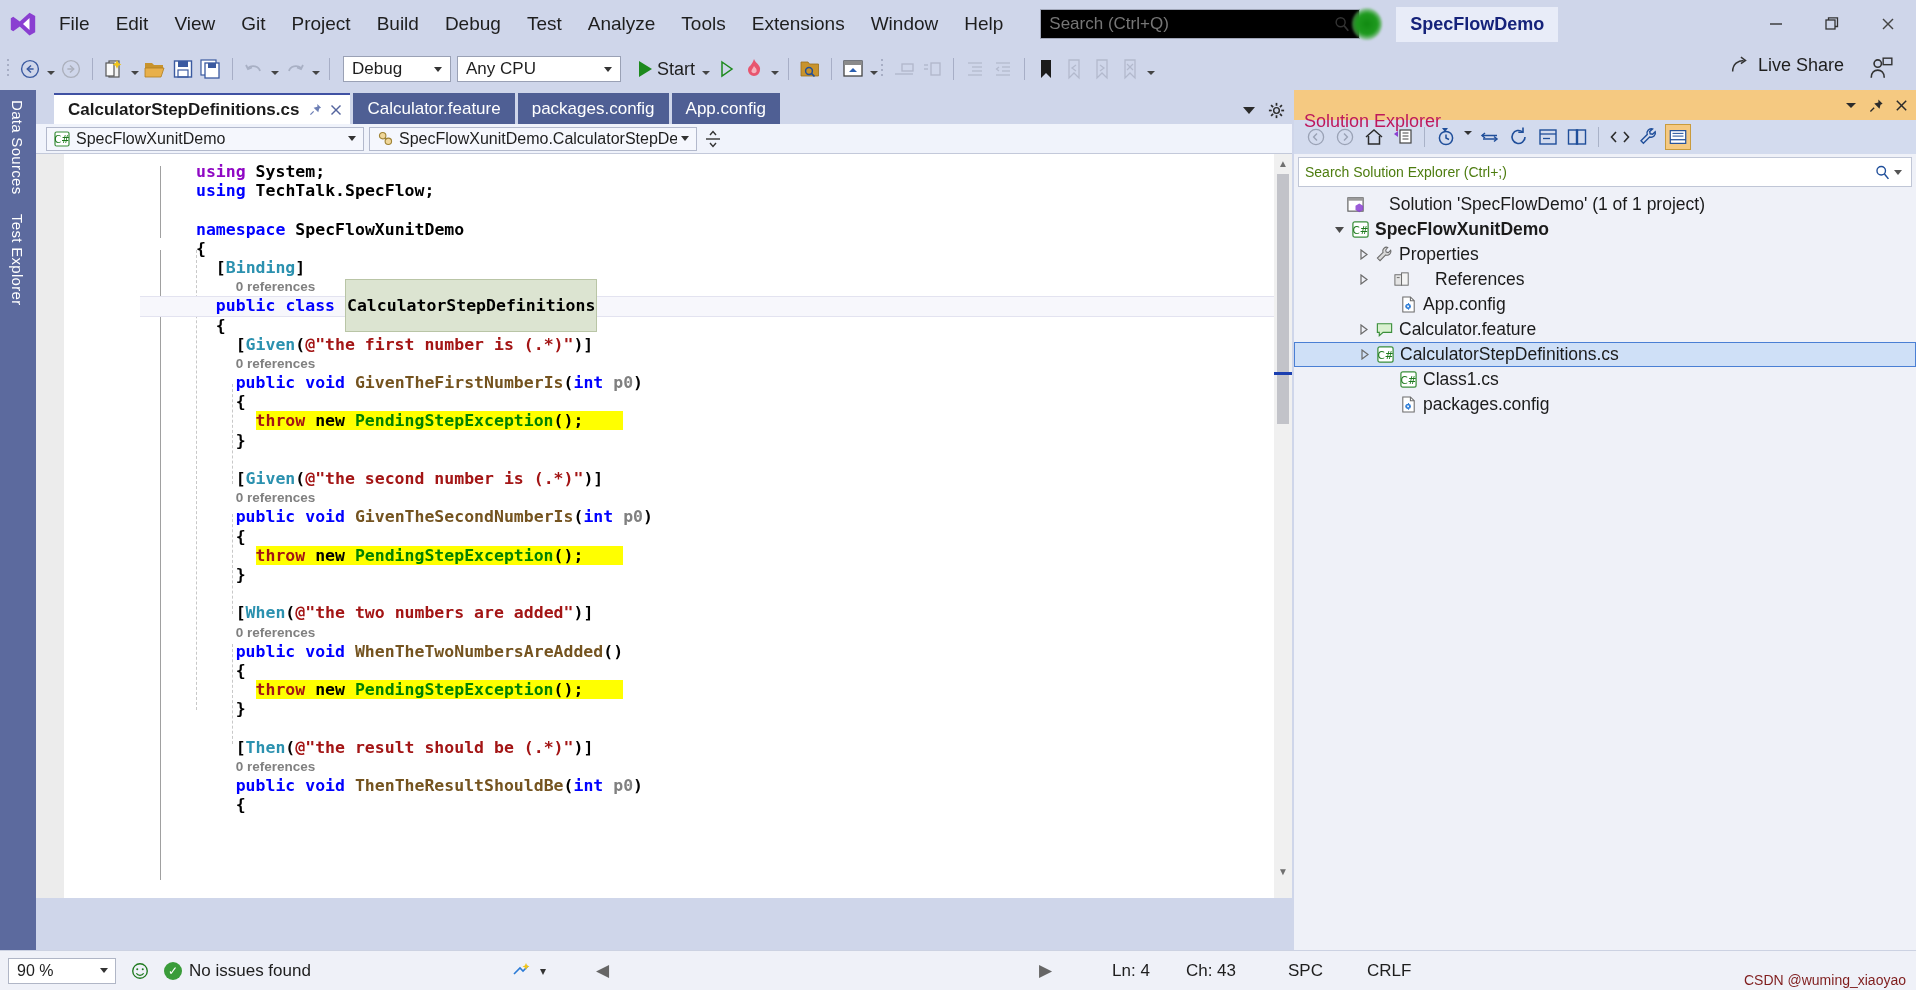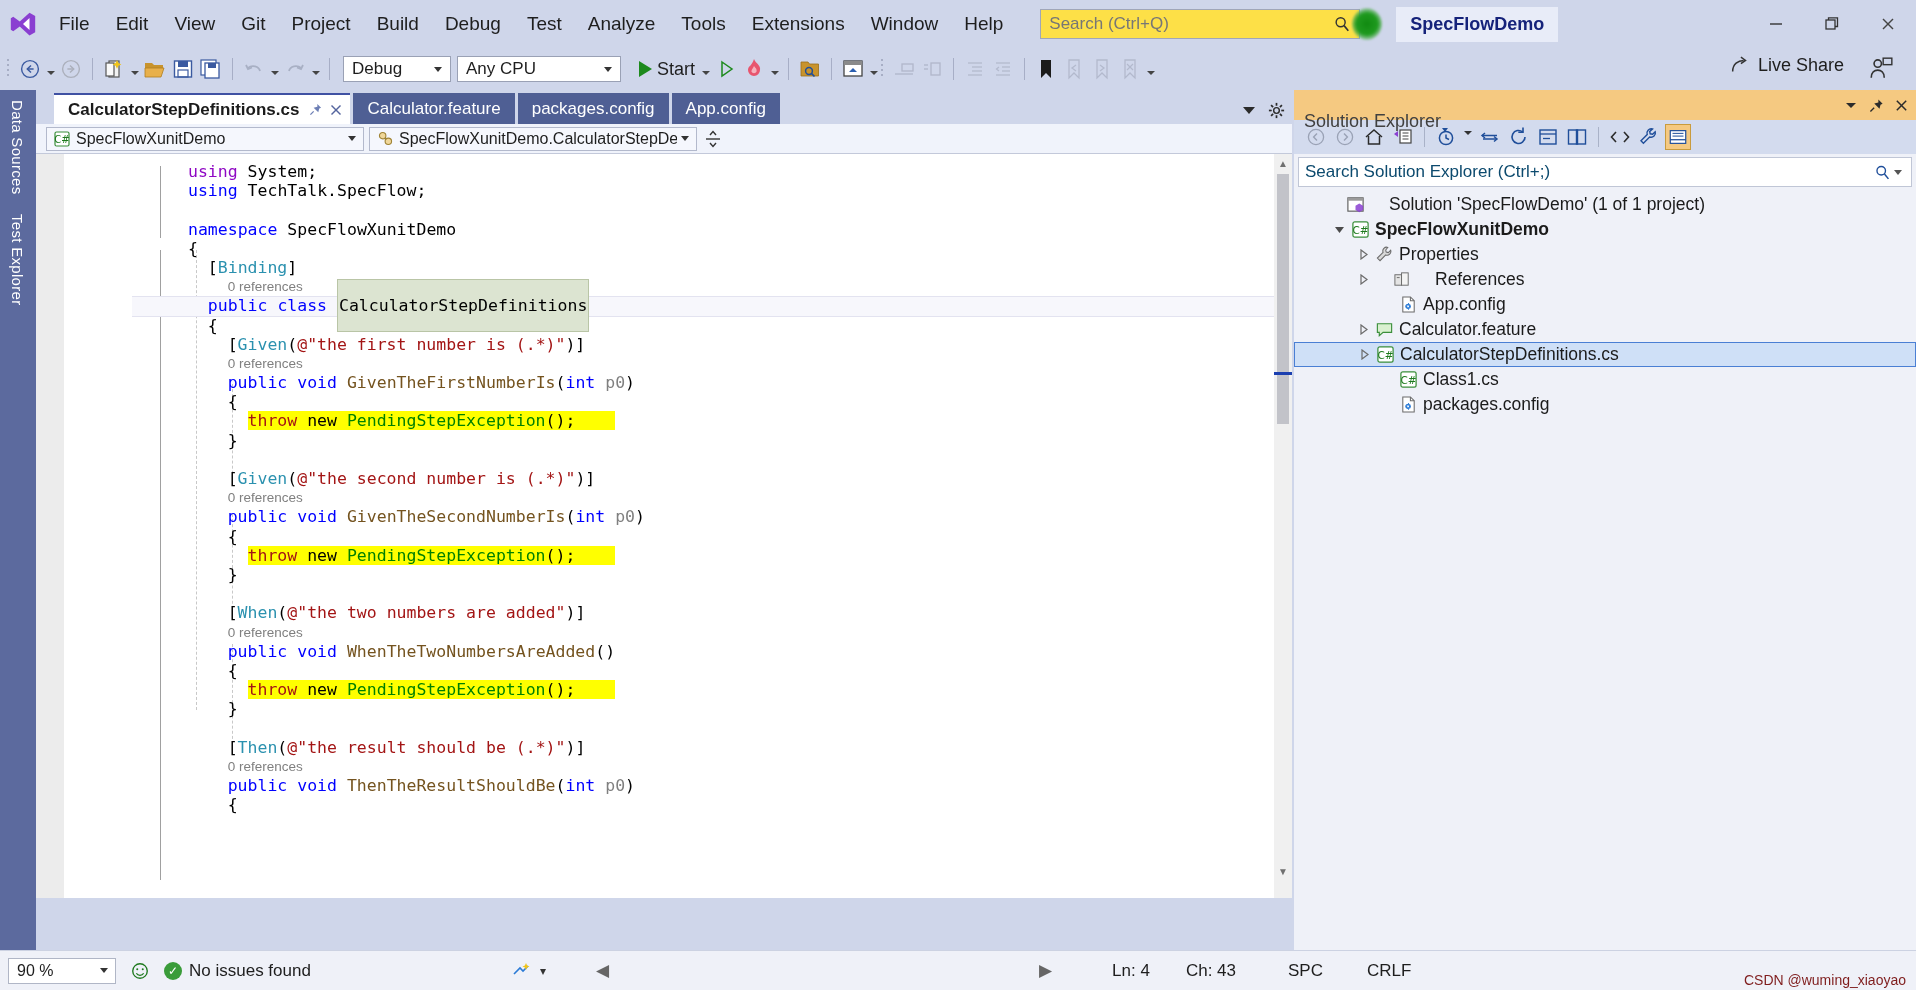--- a/index.html
+++ b/index.html
@@ -33,21 +33,21 @@
     padding: 0 13px;
     font-size: 19px;
     color: #1e1e1e;
     line-height: 48px;
     cursor: default;
     white-space: nowrap;
   }
   .search-box {
     margin-left: 24px;
     width: 320px; height: 30px;
-    background: #fde047;
+    background: #000000;
     border: 1px solid #a0a6b8;
     display: flex; align-items: center;
     padding: 0 8px;
   }
   .search-box .ph {
     flex: 1; font-size: 17px; color: #767676;
   }
   .search-box .mag { width: 18px; height: 18px; }
   .app-title {
     margin-left: 36px;
@@ -245,25 +245,26 @@
     flex-shrink: 0;
   }
   .gutter {
     width: 64px; background: #ffffff; flex-shrink: 0;
     position: relative;
   }
   .code-scroll {
     flex: 1; position: relative; overflow: hidden;
   }
   .code-lines {
-    position: absolute; top: 8px; left: 4px; right: 0;
+    position: absolute; top: 8px; left: 12px; right: 0;
     font-family: "DejaVu Sans Mono", monospace;
     font-size: 16.5px;
     line-height: 19.2px;
     white-space: pre;
+    font-weight: bold;
   }
   .ln {
     height: 19.2px; position: relative;
   }
   .ln.hint { font-family: "Liberation Sans", sans-serif; font-size: 13.5px; color: #808080; }
   .hl { background: #ffff00; }
   .k   { color: #0000ff; }   
   .kc  { color: #8f08c4; }   
   .ty  { color: #2b91af; }   
   .st  { color: #a31515; }   
@@ -310,21 +311,21 @@
     width: 624px; height: 860px;
     background: #eff1f8;
     border-left: 2px solid #cfd6ea;
   }
   .sol-header {
     height: 30px; background: #f5c981;
     display: flex; align-items: center;
     padding-left: 10px;
     position: relative;
   }
-  .sol-title { font-size: 18px; color: #404040; margin-top: 32px; }
+  .sol-title { font-size: 18px; color: #be185d; margin-top: 32px; }
   .sol-hdr-btns {
     position: absolute; right: 4px; top: 0; height: 30px;
     display: flex; align-items: center; gap: 3px;
   }
   .sol-hdr-btn { width: 22px; height: 26px; display:flex;align-items:center;justify-content:center; color:#2b2b2b; }
   .sol-toolbar {
     height: 34px; background: #d3dbee;
     display: flex; align-items: center; padding-left: 9px; gap: 3px;
   }
   .sol-tb-btn {
@@ -333,21 +334,21 @@
   }
   .sol-tb-btn.dim { color: #9aa2b5; }
   .sol-tb-sep { width: 1px; height: 20px; background: #a9b2c8; margin: 0 5px; }
   .sol-tb-btn.active { background: #f5c981; border: 1px solid #c99b3d; }
   .sol-caret { width: 12px; display:flex;align-items:flex-end;justify-content:center;padding-bottom:9px;}
   .sol-caret::after{content:"";border-left:4px solid transparent;border-right:4px solid transparent;border-top:4px solid #333;}
   .sol-search {
     height: 30px; background: #ffffff; border: 1px solid #c0c6d6;
     margin: 3px 4px; display: flex; align-items: center; padding: 0 6px;
   }
-  .sol-search .ph { flex: 1; font-size: 17px; color: #0c4a6e; }
+  .sol-search .ph { flex: 1; font-size: 14px; color: #4d7c0f; }
   .sol-search .mag { width: 17px; height: 17px; }
   .sol-search .drop { width: 14px; display:flex;justify-content:center;}
   .sol-search .drop::after{content:"";border-left:4px solid transparent;border-right:4px solid transparent;border-top:5px solid #555;}
   .tree { padding-top: 2px; font-size: 17.5px; color: #1b1b1b; }
   .tree-row {
     height: 25px; display: flex; align-items: center;
     padding-left: 12px; white-space: nowrap;
   }
   .tree-row.selected {
     background: #cfe0f7; border: 1px solid #4a7fd4;

